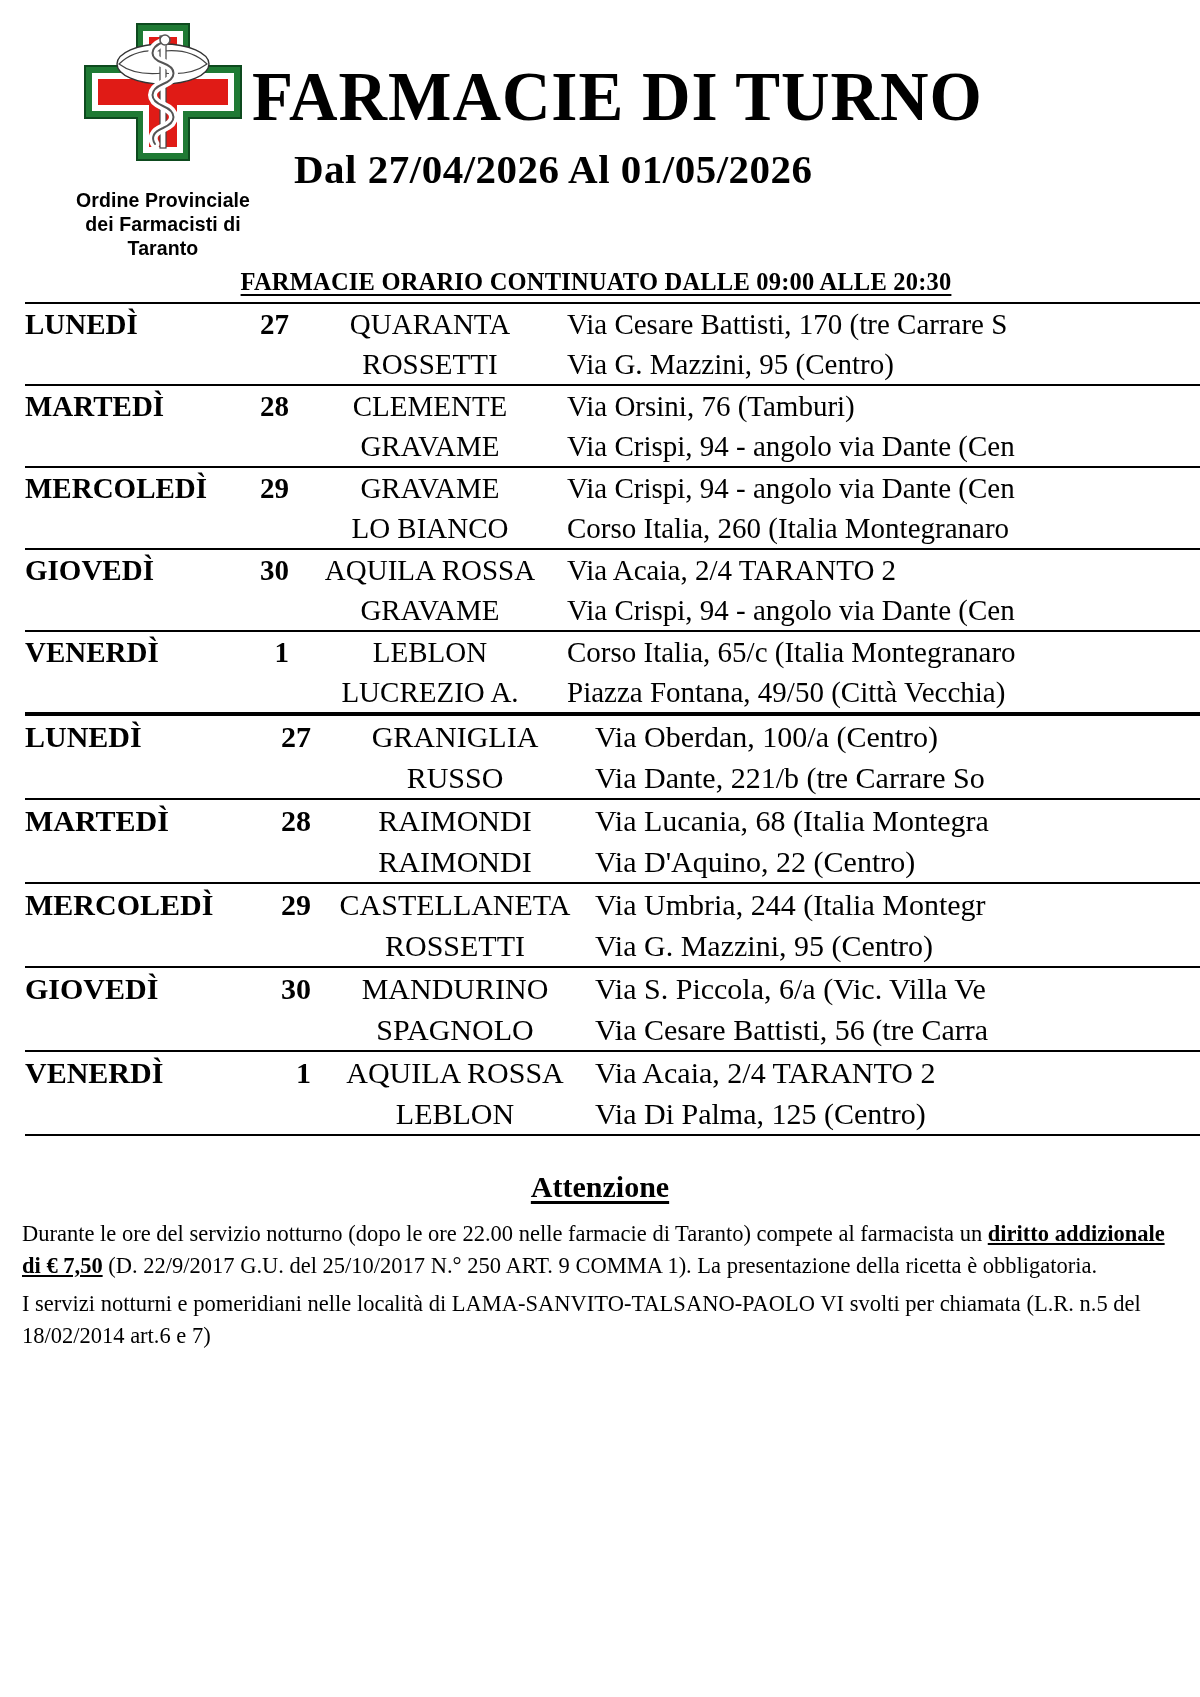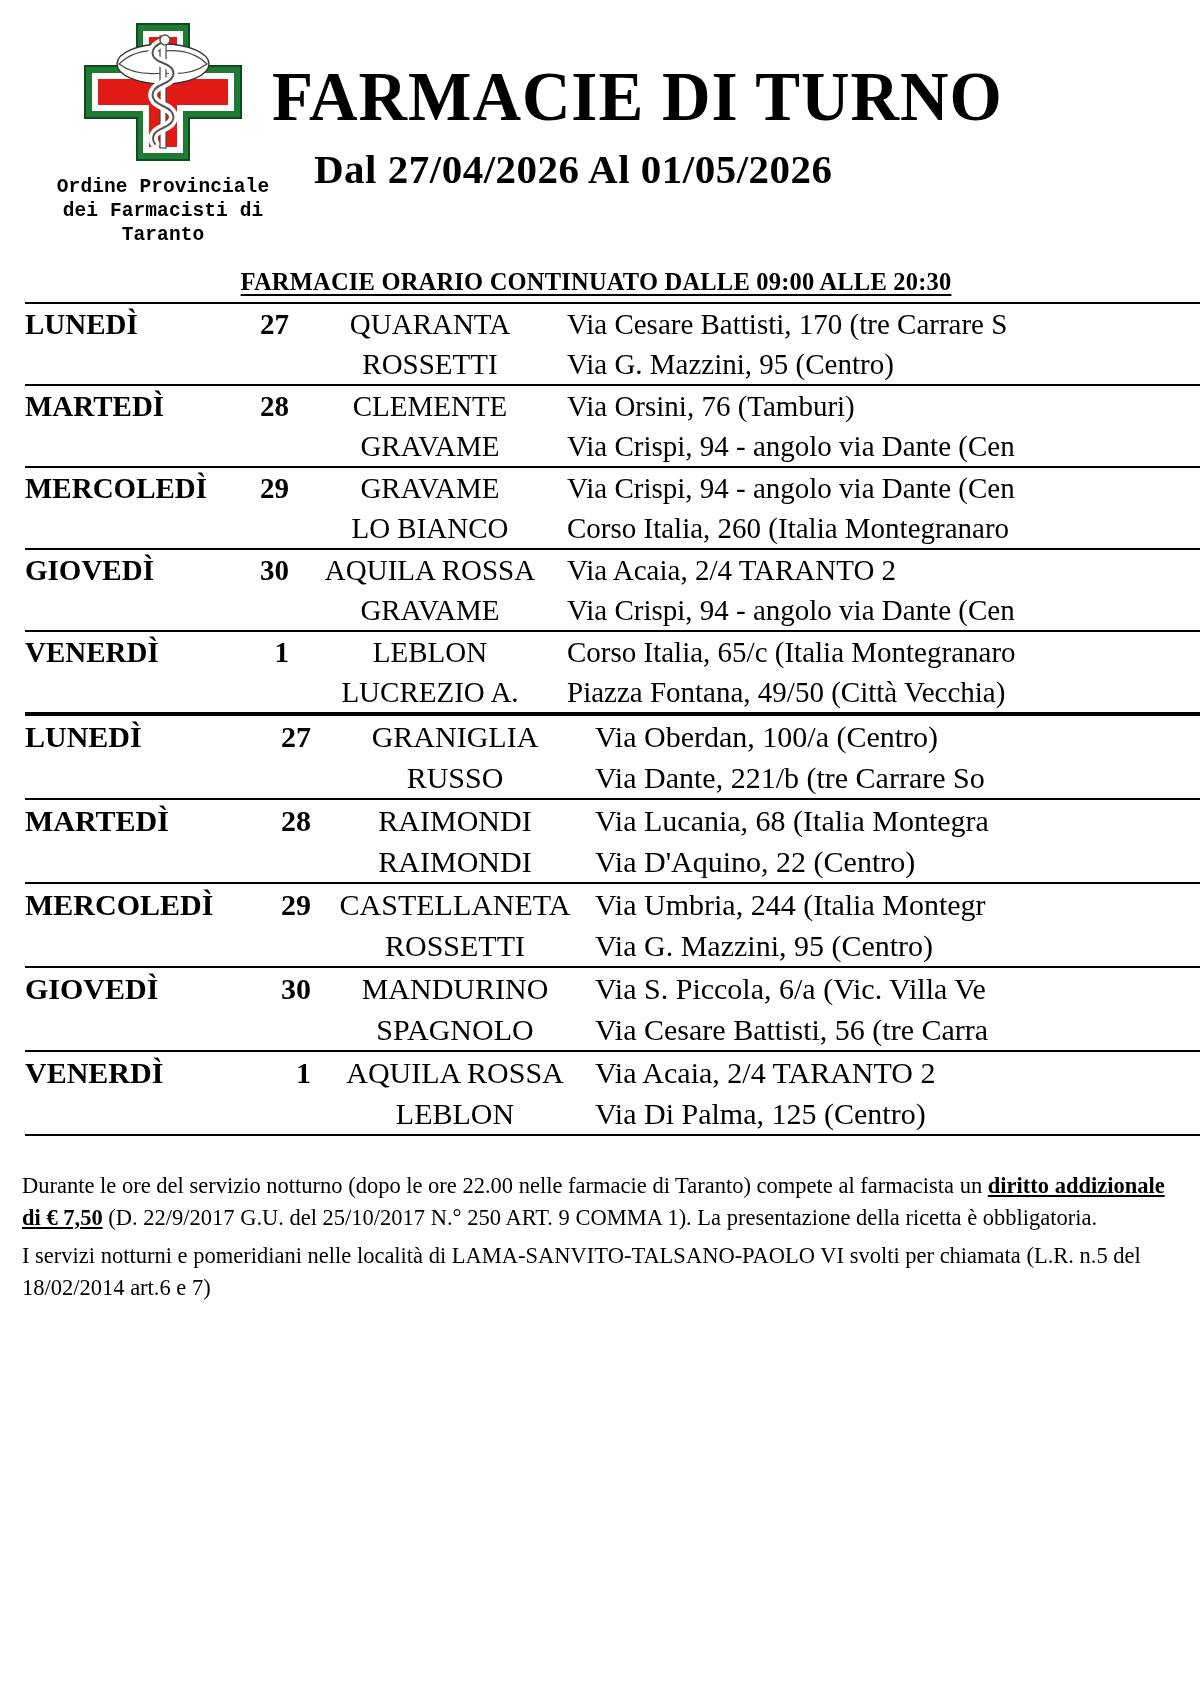--- a/index.html
+++ b/index.html
@@ -23,30 +23,30 @@
   }
   .logo-block {
     position: absolute;
     left: 48px;
     top: 18px;
     width: 230px;
     text-align: center;
   }
   .logo-svg { display: block; margin: 0 auto; }
   .logo-caption {
-    font-family: Liberation Mono, monospace;
+    font-family: Liberation Sans, sans-serif;
     font-weight: bold;
     font-size: 19.5px;
     line-height: 1.24;
     letter-spacing: 0.1px;
-    margin-top: 7px;
+    margin-top: 20px;
   }
   .title-block {
     position: absolute;
-    left: 272px;
+    left: 252px;
     top: 62px;
     width: 880px;
   }
   .main-title {
     font-family: "Liberation Serif", "DejaVu Serif", serif;
     font-weight: bold;
     font-size: 70px;
     line-height: 1;
     letter-spacing: 1px;
     transform: scaleX(0.96);
@@ -389,15 +389,16 @@
             <div class="ph-addr">Via Di Palma, 125 (Centro)</div>
           </td>
         </tr>
 
       </tbody>
     </table>
   </div>
 </div>
 
 <div class="footer">
+  <div class="attn-title">Attenzione</div>
   <p class="attn-p"><span>Durante le ore del servizio notturno (dopo le ore 22.00 nelle farmacie di Taranto) compete al farmacista un </span><b>diritto addizionale di € 7,50</b><span> (D. 22/9/2017 G.U. del 25/10/2017 N.° 250 ART. 9 COMMA 1). La presentazione della ricetta è obbligatoria.</span></p>
   <p class="attn-p">I servizi notturni e pomeridiani nelle località di LAMA-SANVITO-TALSANO-PAOLO VI svolti per chiamata (L.R. n.5 del 18/02/2014 art.6 e 7)</p>
 </div>
 
 </body></html>

